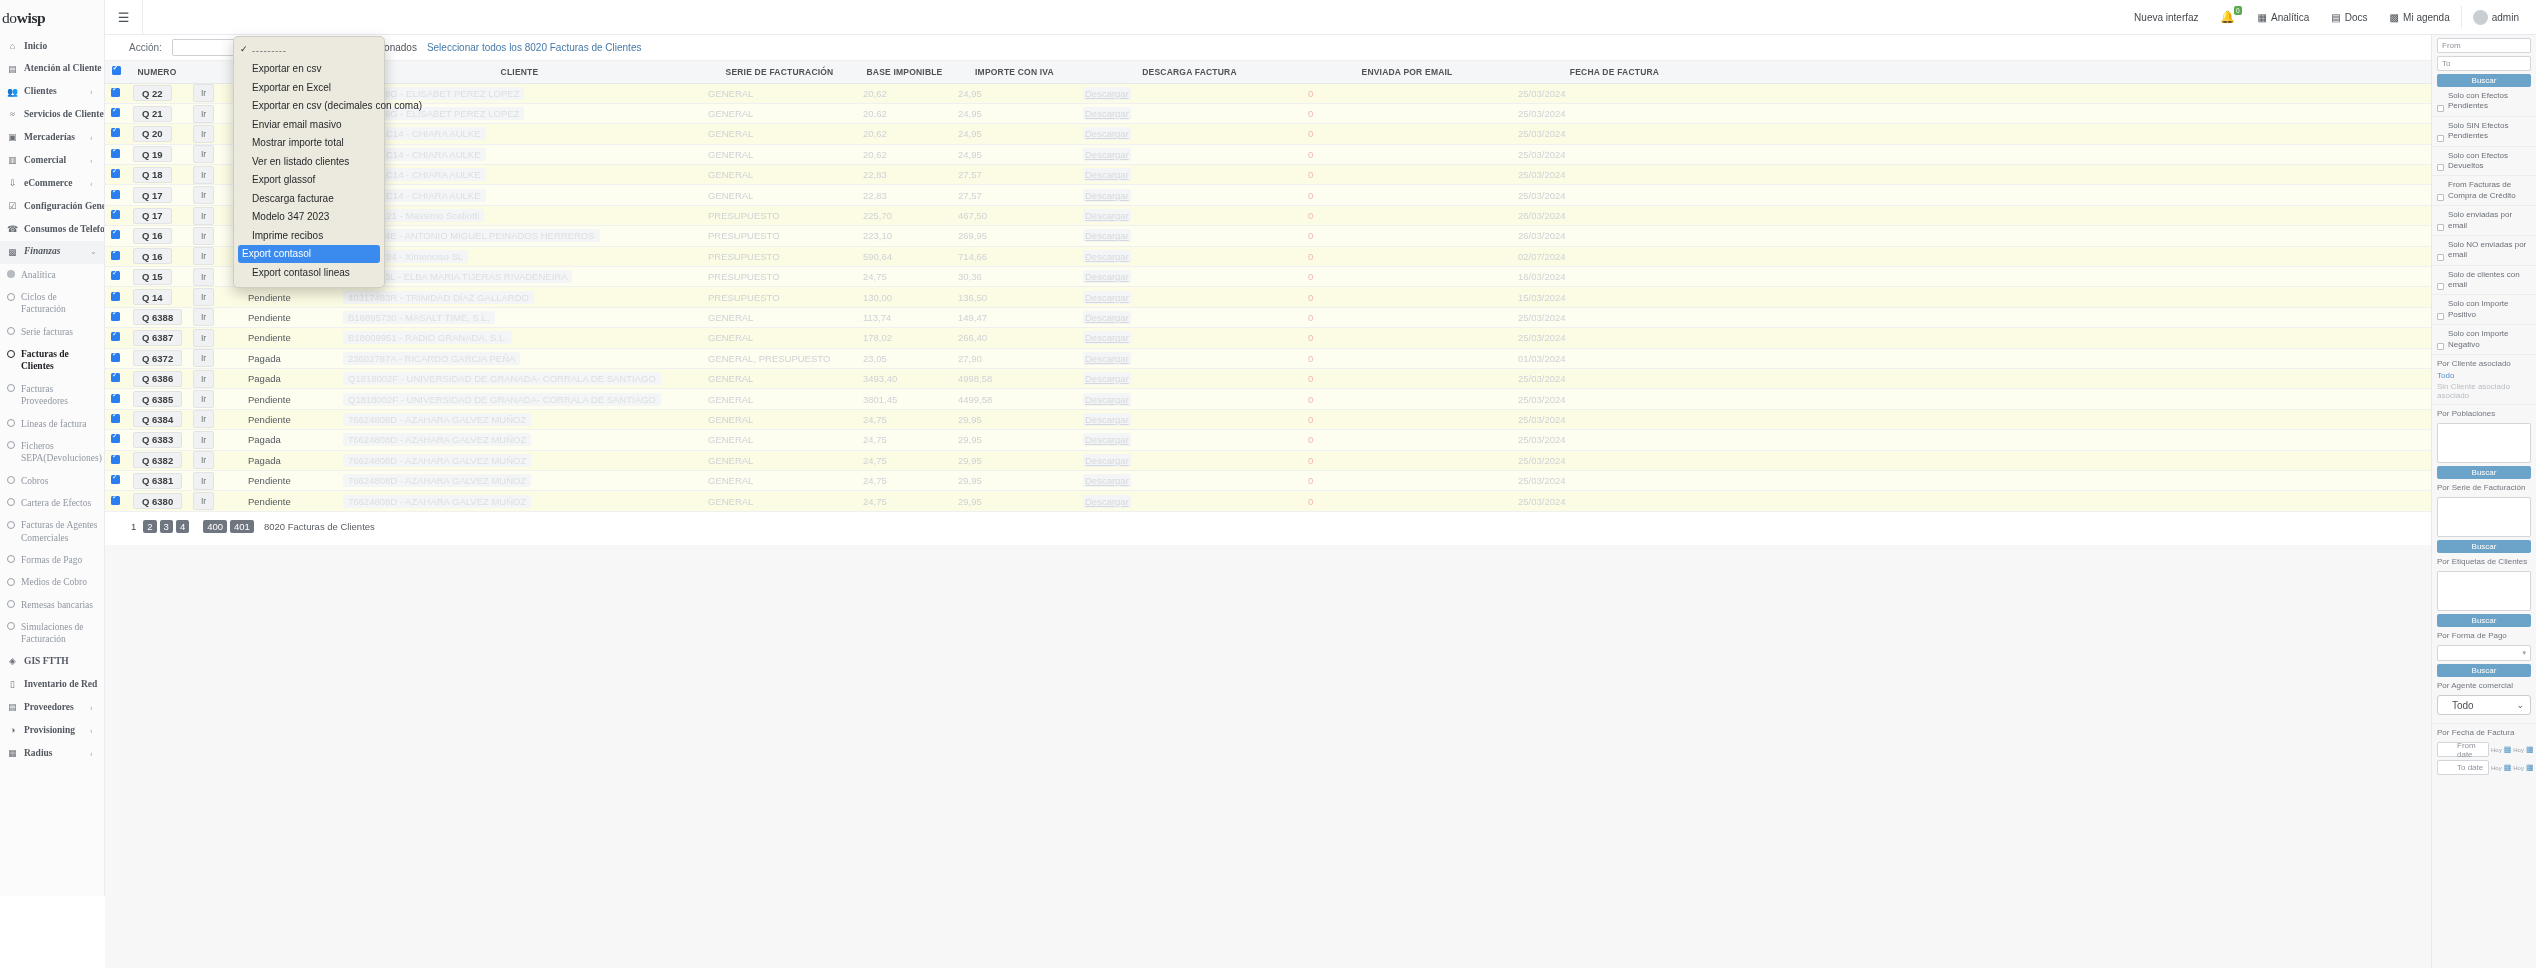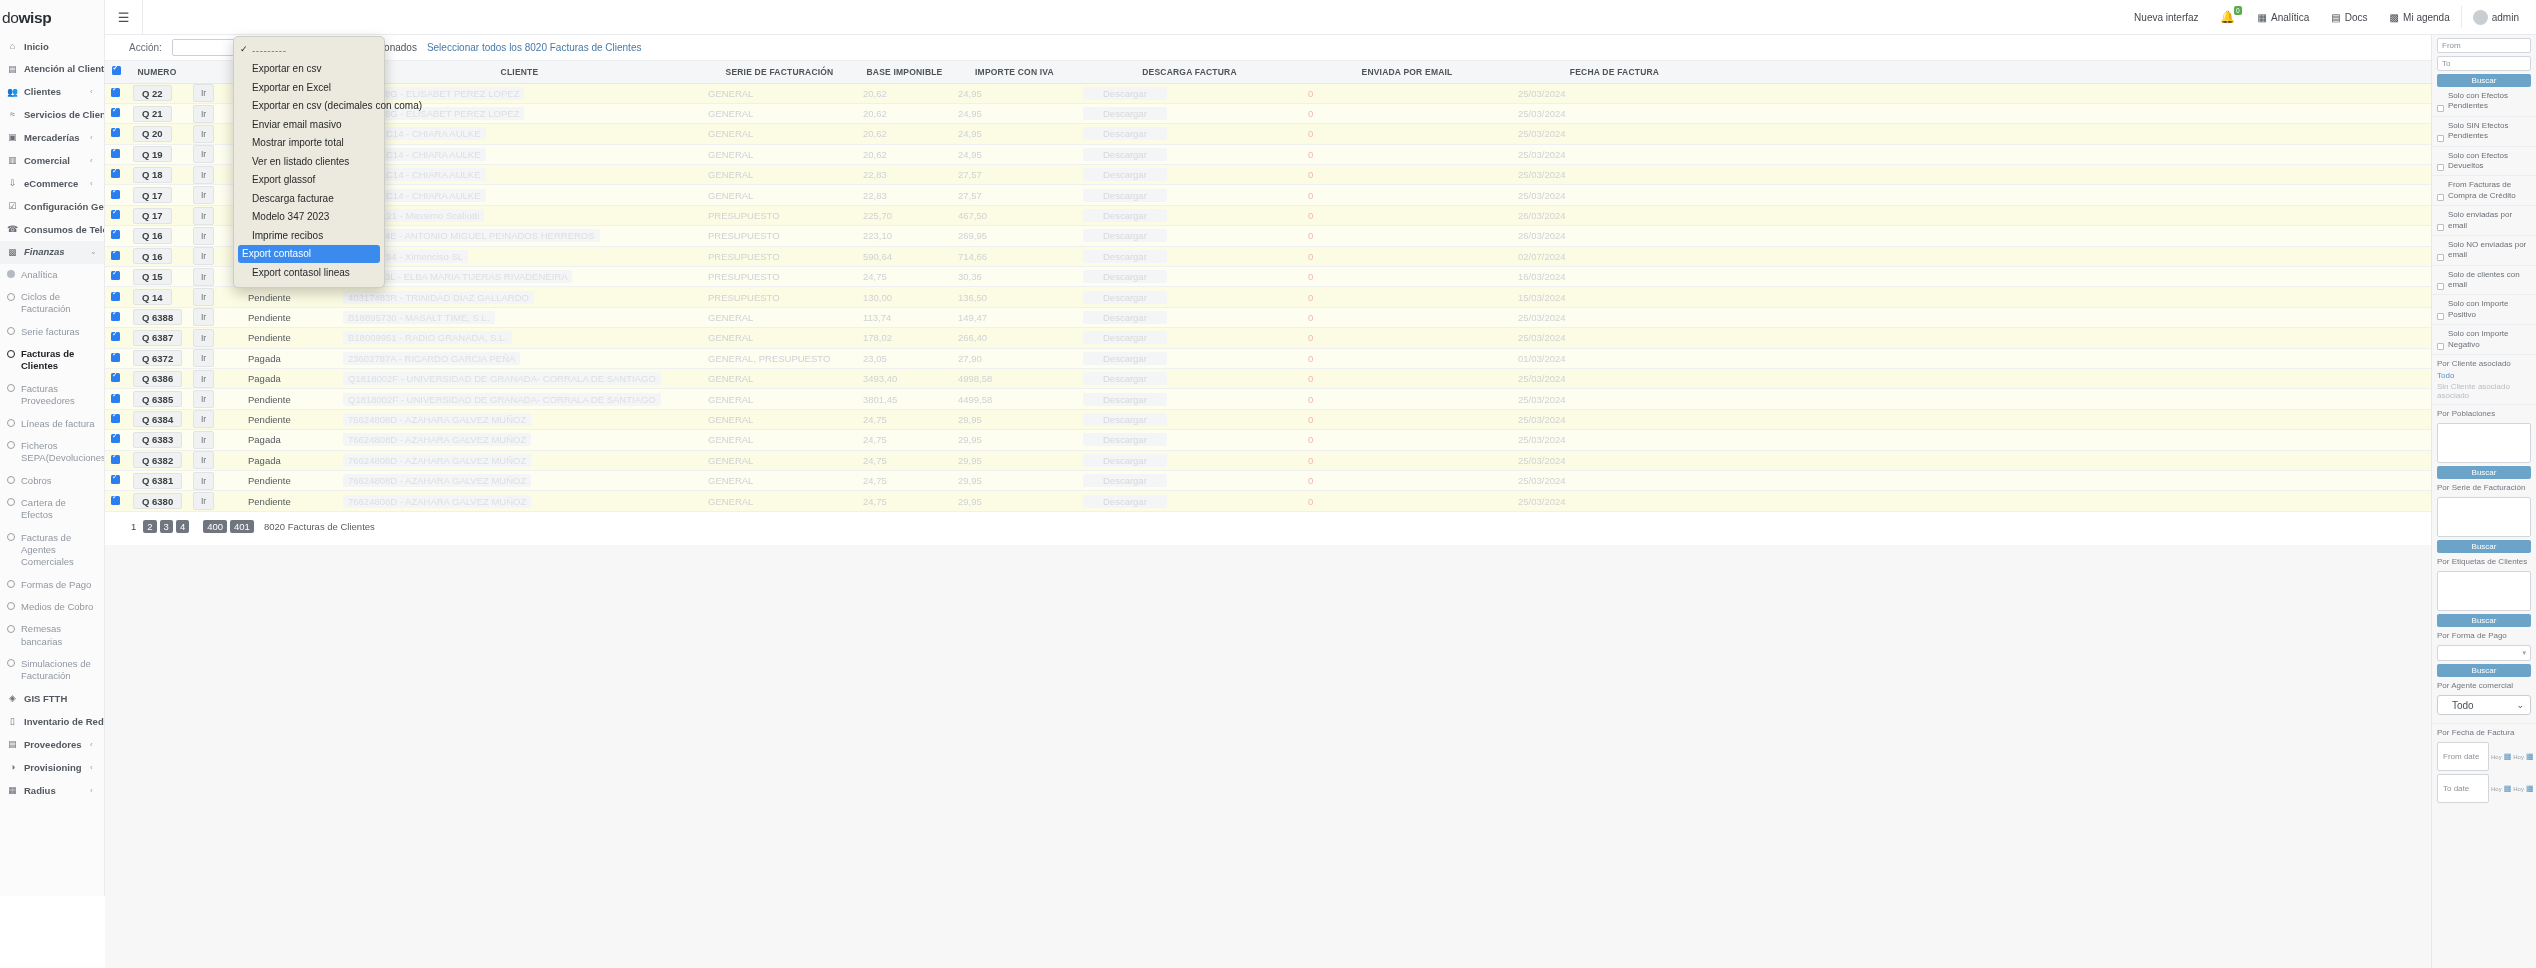--- a/index.html
+++ b/index.html
@@ -9,21 +9,21 @@
     font-size: 12px;
     color: #3c4043;
     background: #ffffff;
   }
   .app { display:flex; width:2536px; height:968px; position:relative; }
 
   
   .sidebar {
     width:105px; flex:0 0 105px; height:896px;
     background:#fbfbfc; border-right:1px solid #e9ebee;
-    overflow:hidden; position:relative;
+    overflow:hidden; position:relative;font-family:Liberation Serif, serif;
   }
   .brand { height:35px; display:flex; align-items:center; padding-left:2px; }
   .brand-text { font-size:15.5px; font-weight:400; color:#2b2f33; letter-spacing:-0.4px;}
   .brand-text b { font-weight:800; }
   .nav-item {
     display:flex; align-items:center; gap:6px;
     padding:5.5px 6px 5.5px 7px; font-size:9.5px;
     color:#525860; position:relative; cursor:pointer; line-height:1.25;
   }
   .nav-item .ico { width:11px; flex:0 0 11px; font-size:9px; color:#6b7177; text-align:center; }
@@ -107,21 +107,21 @@
   }
   .irbtn {
     display:inline-block; background:#f0f1f2; border:1px solid #e1e3e5;
     border-radius:2px; padding:3px 7px; font-size:8.5px; color:#6b7076;
   }
   .pill {
     display:inline-block; background:#f4f5f6; border-radius:2px;
     padding:1px 5px; color:#dcdfe2;
   }
   .dlbtn { display:inline-block; background:#f4f5f6; border-radius:2px;
-           padding:1px 20px; color:#d6d9dc; }
+           padding:1px 2px; color:#d6d9dc;text-decoration:underline; }
   .zero { color:#f0b8b8; }
 
   
   .pager { background:#fff; padding:8px 0 12px 22px; display:flex;
            align-items:center; gap:3px; font-size:9.5px; color:#5c6166;}
   .pg { padding:1px 4px; border-radius:2px; cursor:pointer; }
   .pg.cur { color:#41464b; }
   .pg.num { background:#6f7680; color:#fff; }
   .pg-total { margin-left:7px; color:#585d63; }
 
@@ -162,23 +162,23 @@
             border:1px solid #d2d6da; border-radius:2px; }
   .f-sel { margin:3px 5px 0 5px; height:16px; background:#fff;
            border:1px solid #d2d6da; border-radius:2px; position:relative; }
   .f-sel .car { position:absolute; right:4px; top:3px; font-size:7px; color:#9aa0a6;}
   .f-sel2 { margin:3px 5px 0 5px; height:20px; background:#fff;
             border:1px solid #c8cdd2; border-radius:3px; position:relative;
             display:flex; align-items:center; padding-left:14px;
             font-size:10px; color:#4b5056; }
   .f-sel2 .car { position:absolute; right:6px; top:4px; font-size:9px; color:#5c6166;}
   .f-daterow { display:flex; align-items:center; gap:2px; margin:3px 5px 0 5px; }
-  .f-date { flex:0 0 52px; height:29px; background:#fff; border:1px solid #d2d6da;
+  .f-date { flex:0 0 52px; height:15px; background:#fff; border:1px solid #d2d6da;
             border-radius:2px; font-size:8px; color:#8d9299; display:flex;
-            align-items:center; padding-left:5px;}
+            align-items:center; padding-left:19px;}
   .f-hoy { font-size:6px; color:#9aa0a6; }
   .cal { font-size:8px; color:#4a90c2; }
   .thin-line { height:1px; background:#ebedef; }
 </style>
 </head>
 <body>
 
 <div class="app">
 
   <aside class="sidebar">

